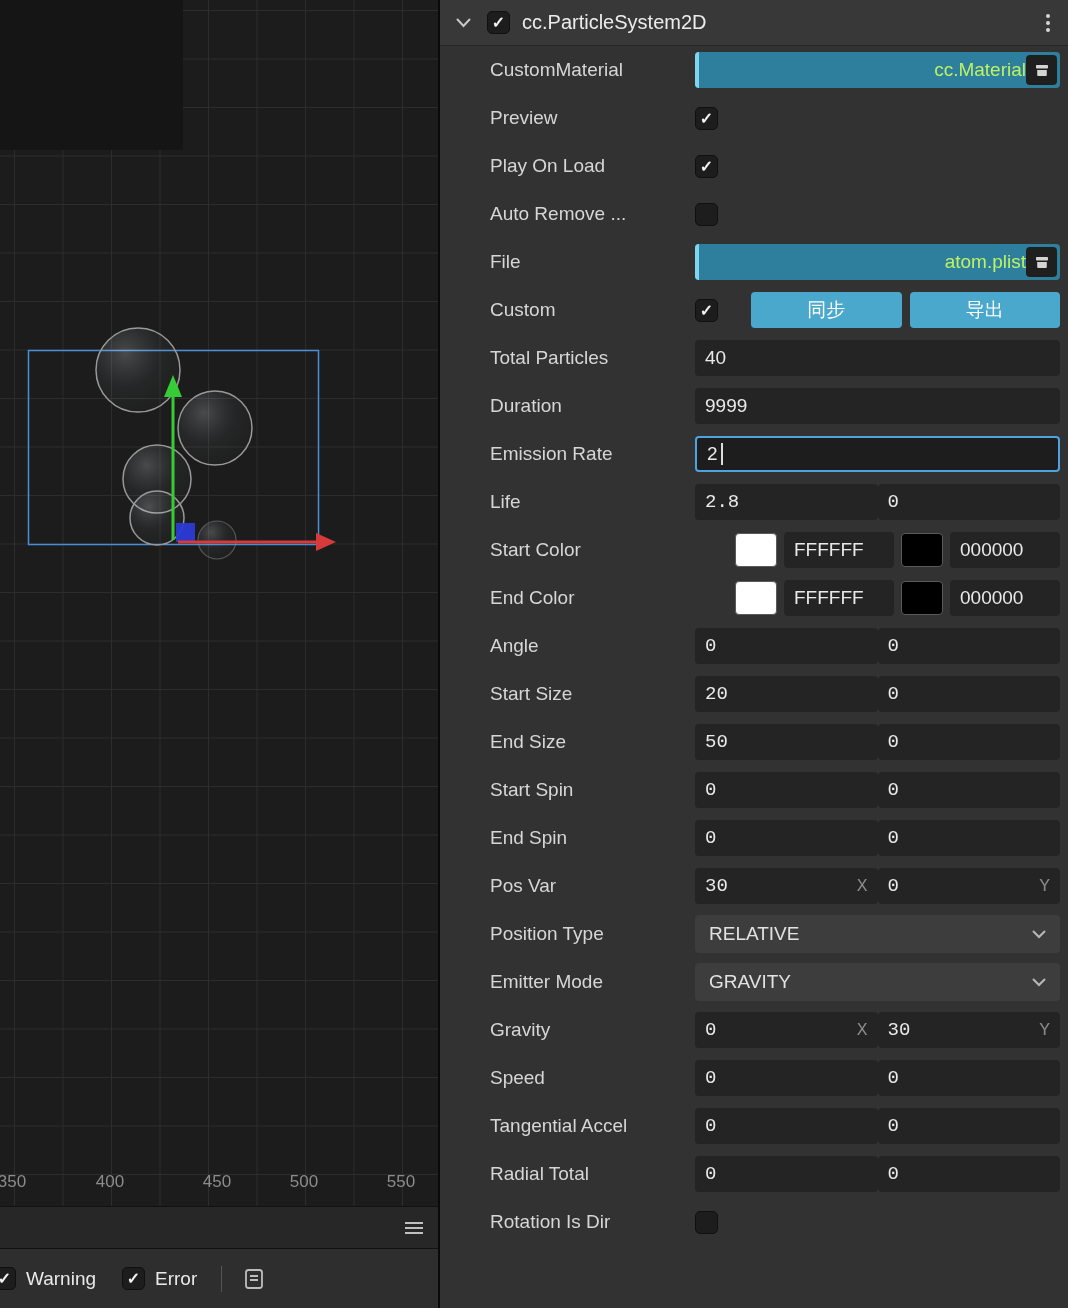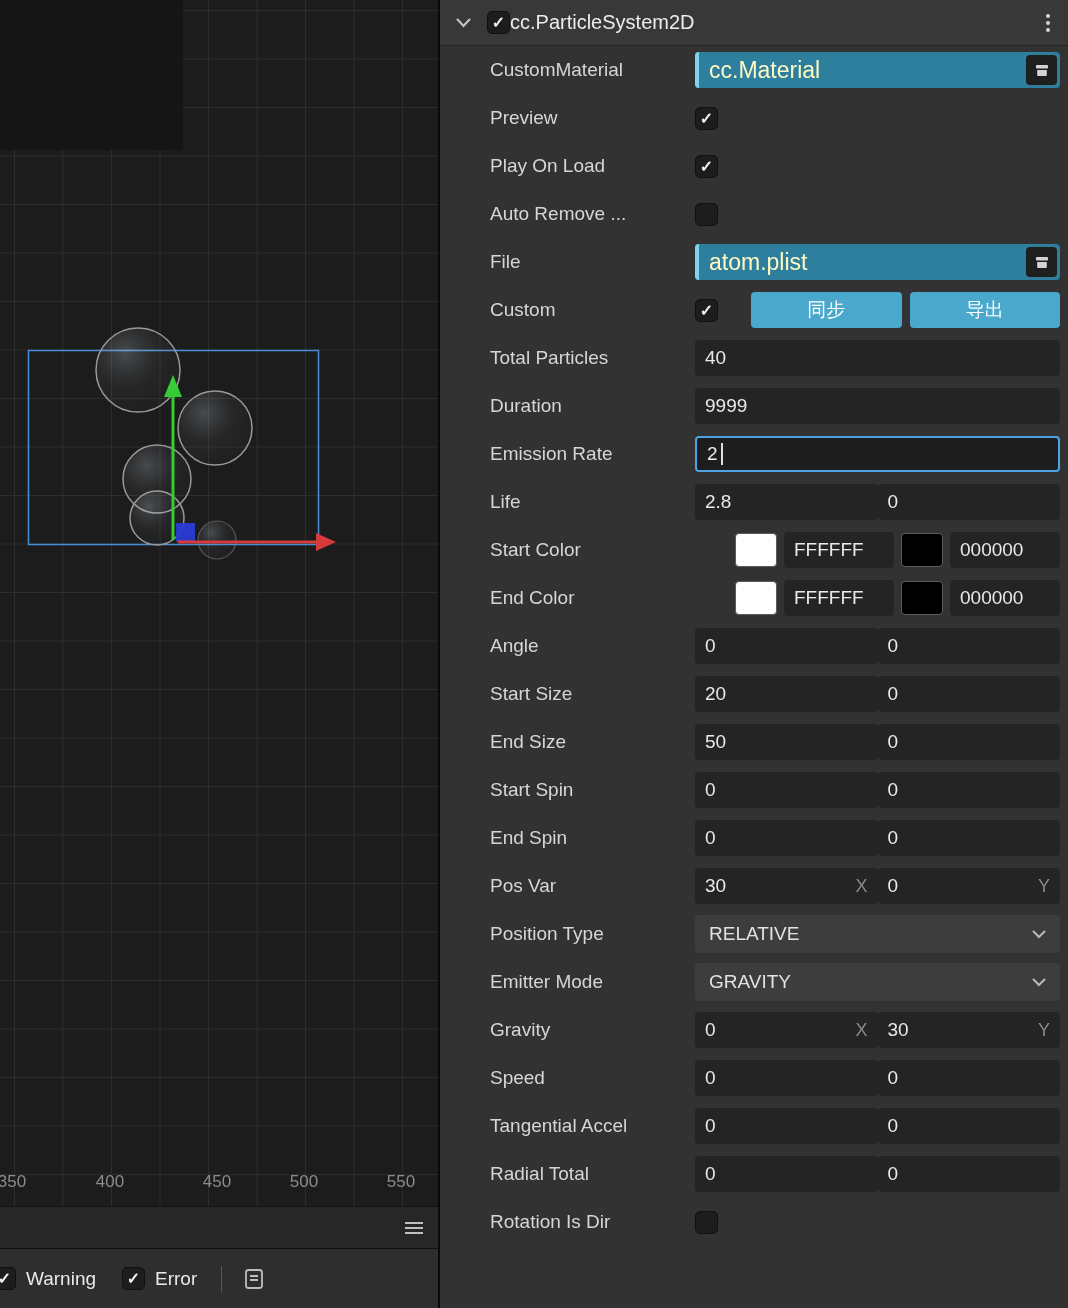--- a/index.html
+++ b/index.html
@@ -30,45 +30,45 @@
   .cb.cut { margin-left: -7px; }
 
   
   .panel-divider { position: absolute; left: 438px; top: 0; width: 2px; height: 1308px; background: #0a0a0a; }
 
   
   .inspector { position: absolute; left: 440px; top: 0; width: 628px; height: 1308px; background: #323232; }
   .insp-header { height: 46px; display: flex; align-items: center; background: #383838; border-bottom: 1px solid #262626; }
   .chev { margin-left: 16px; display: inline-flex; }
   .insp-header .cb { margin-left: 16px; }
-  .insp-title { font-size: 20px; color: #ececec; font-weight: 500; }
+  .insp-title { margin-left: 12px; font-size: 20px; color: #ececec; font-weight: 500; }
   .kebab { margin-left: auto; margin-right: 18px; display: flex; flex-direction: column; gap: 3px; }
   .kebab i { width: 4px; height: 4px; border-radius: 50%; background: #d6d6d6; display: block; }
 
   .row { height: 48px; display: flex; align-items: center; }
   .row-label { margin-left: 50px; width: 205px; flex: none; color: #d6d6d6; font-size: 19px; white-space: nowrap; overflow: hidden; }
   .row-ctrl { flex: 1; margin-right: 8px; display: flex; align-items: center; min-width: 0; }
 
   .field { flex: 1; height: 36px; background: #242424; border-radius: 4px; display: flex; align-items: center;
            padding: 0 10px; min-width: 0; }
   .field input { flex: 1; min-width: 0; background: transparent; border: 0; outline: 0; color: #e9e9e9;
                  font-size: 19px; font-family: inherit; padding: 0; }
   .field .suffix { color: #8a8a8a; font-size: 18px; margin-left: 6px; flex: none; }
   .field.focused { border: 2px solid #4da3e0; background: #1d1d1d; }
   .field.focused input { flex: 0 0 auto; width: 14px; }
   .caret { width: 2px; height: 22px; background: #dcdcdc; flex: none; }
 
-  .dual { display: grid; grid-template-columns: 1fr 1fr; width: 100%; }
+  .dual { display: grid; grid-template-columns: 1fr 1fr; width: 100%; font-family: Liberation Mono, monospace; }
   .color-grid { display: grid; grid-template-columns: 42px 1fr 42px 1fr; gap: 7px; width: 100%; align-items: center; margin-left: 40px; }
   .swatch { height: 34px; border-radius: 4px; border: 1px solid #5a5a5a; }
 
   .asset { flex: 1; height: 36px; background: #2e7e9d; border-radius: 4px; display: flex; align-items: center;
            position: relative; padding-left: 14px; overflow: hidden; }
   .asset::before { content: ""; position: absolute; left: 0; top: 0; bottom: 0; width: 4px; background: #7fd6ec; }
-  .asset-text { flex: 1; color: #fef9c3; font-size: 23px; white-space: nowrap; overflow: hidden; }
+  .asset-text { flex: 1; color: #bef264; font-size: 19px; white-space: nowrap; overflow: hidden; text-align: right; }
   .asset-btn { width: 31px; height: 30px; margin-right: 3px; border-radius: 4px; background: #1f1f1f;
                display: inline-flex; align-items: center; justify-content: center; flex: none; }
 
   .btn { height: 36px; flex: 1; border: 0; border-radius: 4px; background: #49a8cc; color: #fff; font-size: 19px;
          font-family: inherit; display: flex; align-items: center; justify-content: center; cursor: pointer; }
 
   .dd { flex: 1; height: 38px; background: #3d3d3d; border-radius: 4px; display: flex; align-items: center;
         padding: 0 14px; color: #e2e2e2; font-size: 19px; }
   .dd .dd-chev { margin-left: auto; display: inline-flex; }
 </style>

